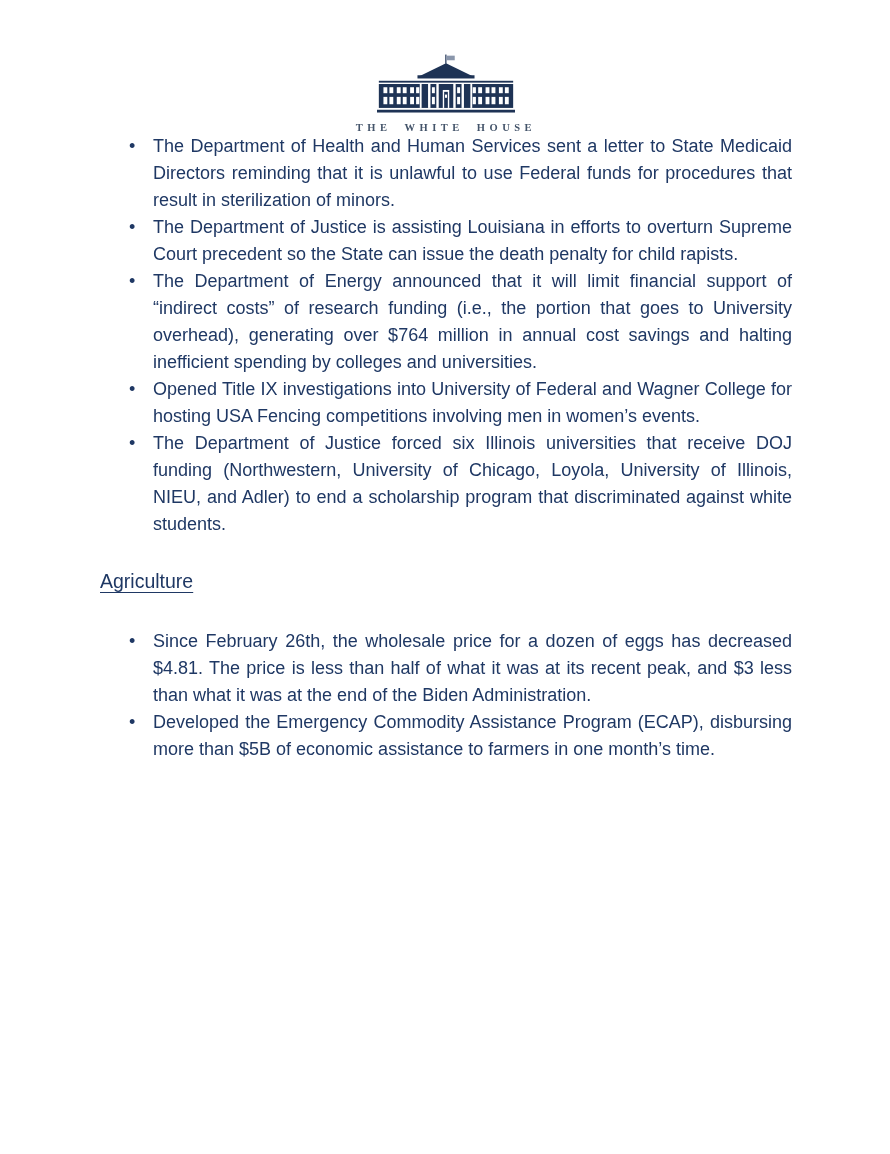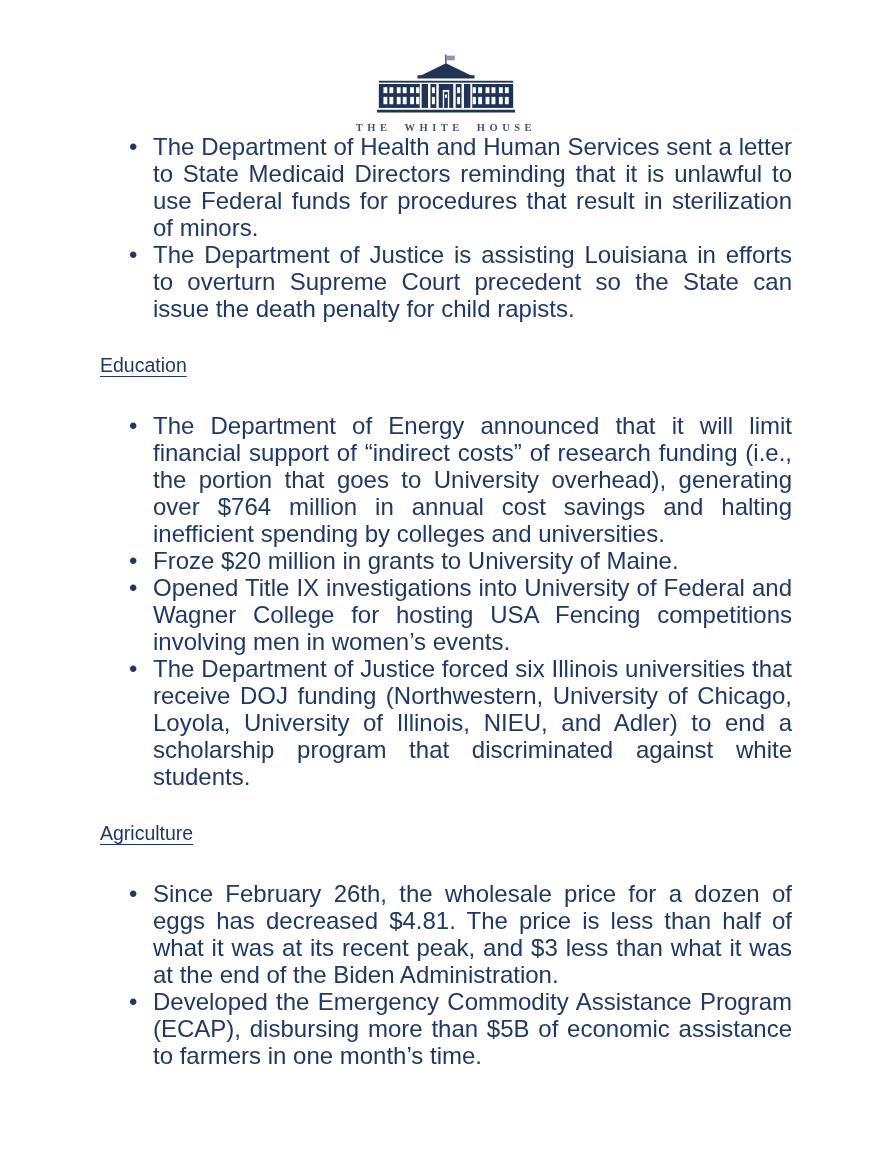--- a/index.html
+++ b/index.html
@@ -35,21 +35,21 @@
     font-size: 10.5px;
     letter-spacing: 4.5px;
     word-spacing: 6px;
     color: #44546a;
     text-align: center;
   }
   ul.bullet-list {
     list-style: none;
     margin: 0;
     padding: 0 0 0 53px;
-    font-size: 24px;
+    font-size: 18px;
     line-height: 27px;
     text-align: justify;
   }
   ul.bullet-list li {
     position: relative;
     margin: 0;
   }
   ul.bullet-list li::before {
     content: "\2022";
     position: absolute;
@@ -144,25 +144,23 @@
       </g>
     </svg>
     <div class="wordmark">THE WHITE HOUSE</div>
   </div>
 
   <ul class="bullet-list intro-list">
     <li>The Department of Health and Human Services sent a letter to State Medicaid Directors reminding that it is unlawful to use Federal funds for procedures that result in sterilization of minors.</li>
     <li>The Department of Justice is assisting Louisiana in efforts to overturn Supreme Court precedent so the State can issue the death penalty for child rapists.</li>
   </ul>
 
-  <h2 class="section-heading">Education</h2>
 
   <ul class="bullet-list">
     <li>The Department of Energy announced that it will limit financial support of “indirect costs” of research funding (i.e., the portion that goes to University overhead), generating over $764 million in annual cost savings and halting inefficient spending by colleges and universities.</li>
-    <li>Froze $20 million in grants to University of Maine.</li>
     <li>Opened Title IX investigations into University of Federal and Wagner College for hosting USA Fencing competitions involving men in women’s events.</li>
     <li>The Department of Justice forced six Illinois universities that receive DOJ funding (Northwestern, University of Chicago, Loyola, University of Illinois, NIEU, and Adler) to end a scholarship program that discriminated against white students.</li>
   </ul>
 
   <h2 class="section-heading">Agriculture</h2>
 
   <ul class="bullet-list">
     <li>Since February 26th, the wholesale price for a dozen of eggs has decreased $4.81. The price is less than half of what it was at its recent peak, and $3 less than what it was at the end of the Biden Administration.</li>
     <li>Developed the Emergency Commodity Assistance Program (ECAP), disbursing more than $5B of economic assistance to farmers in one month’s time.</li>
   </ul>

